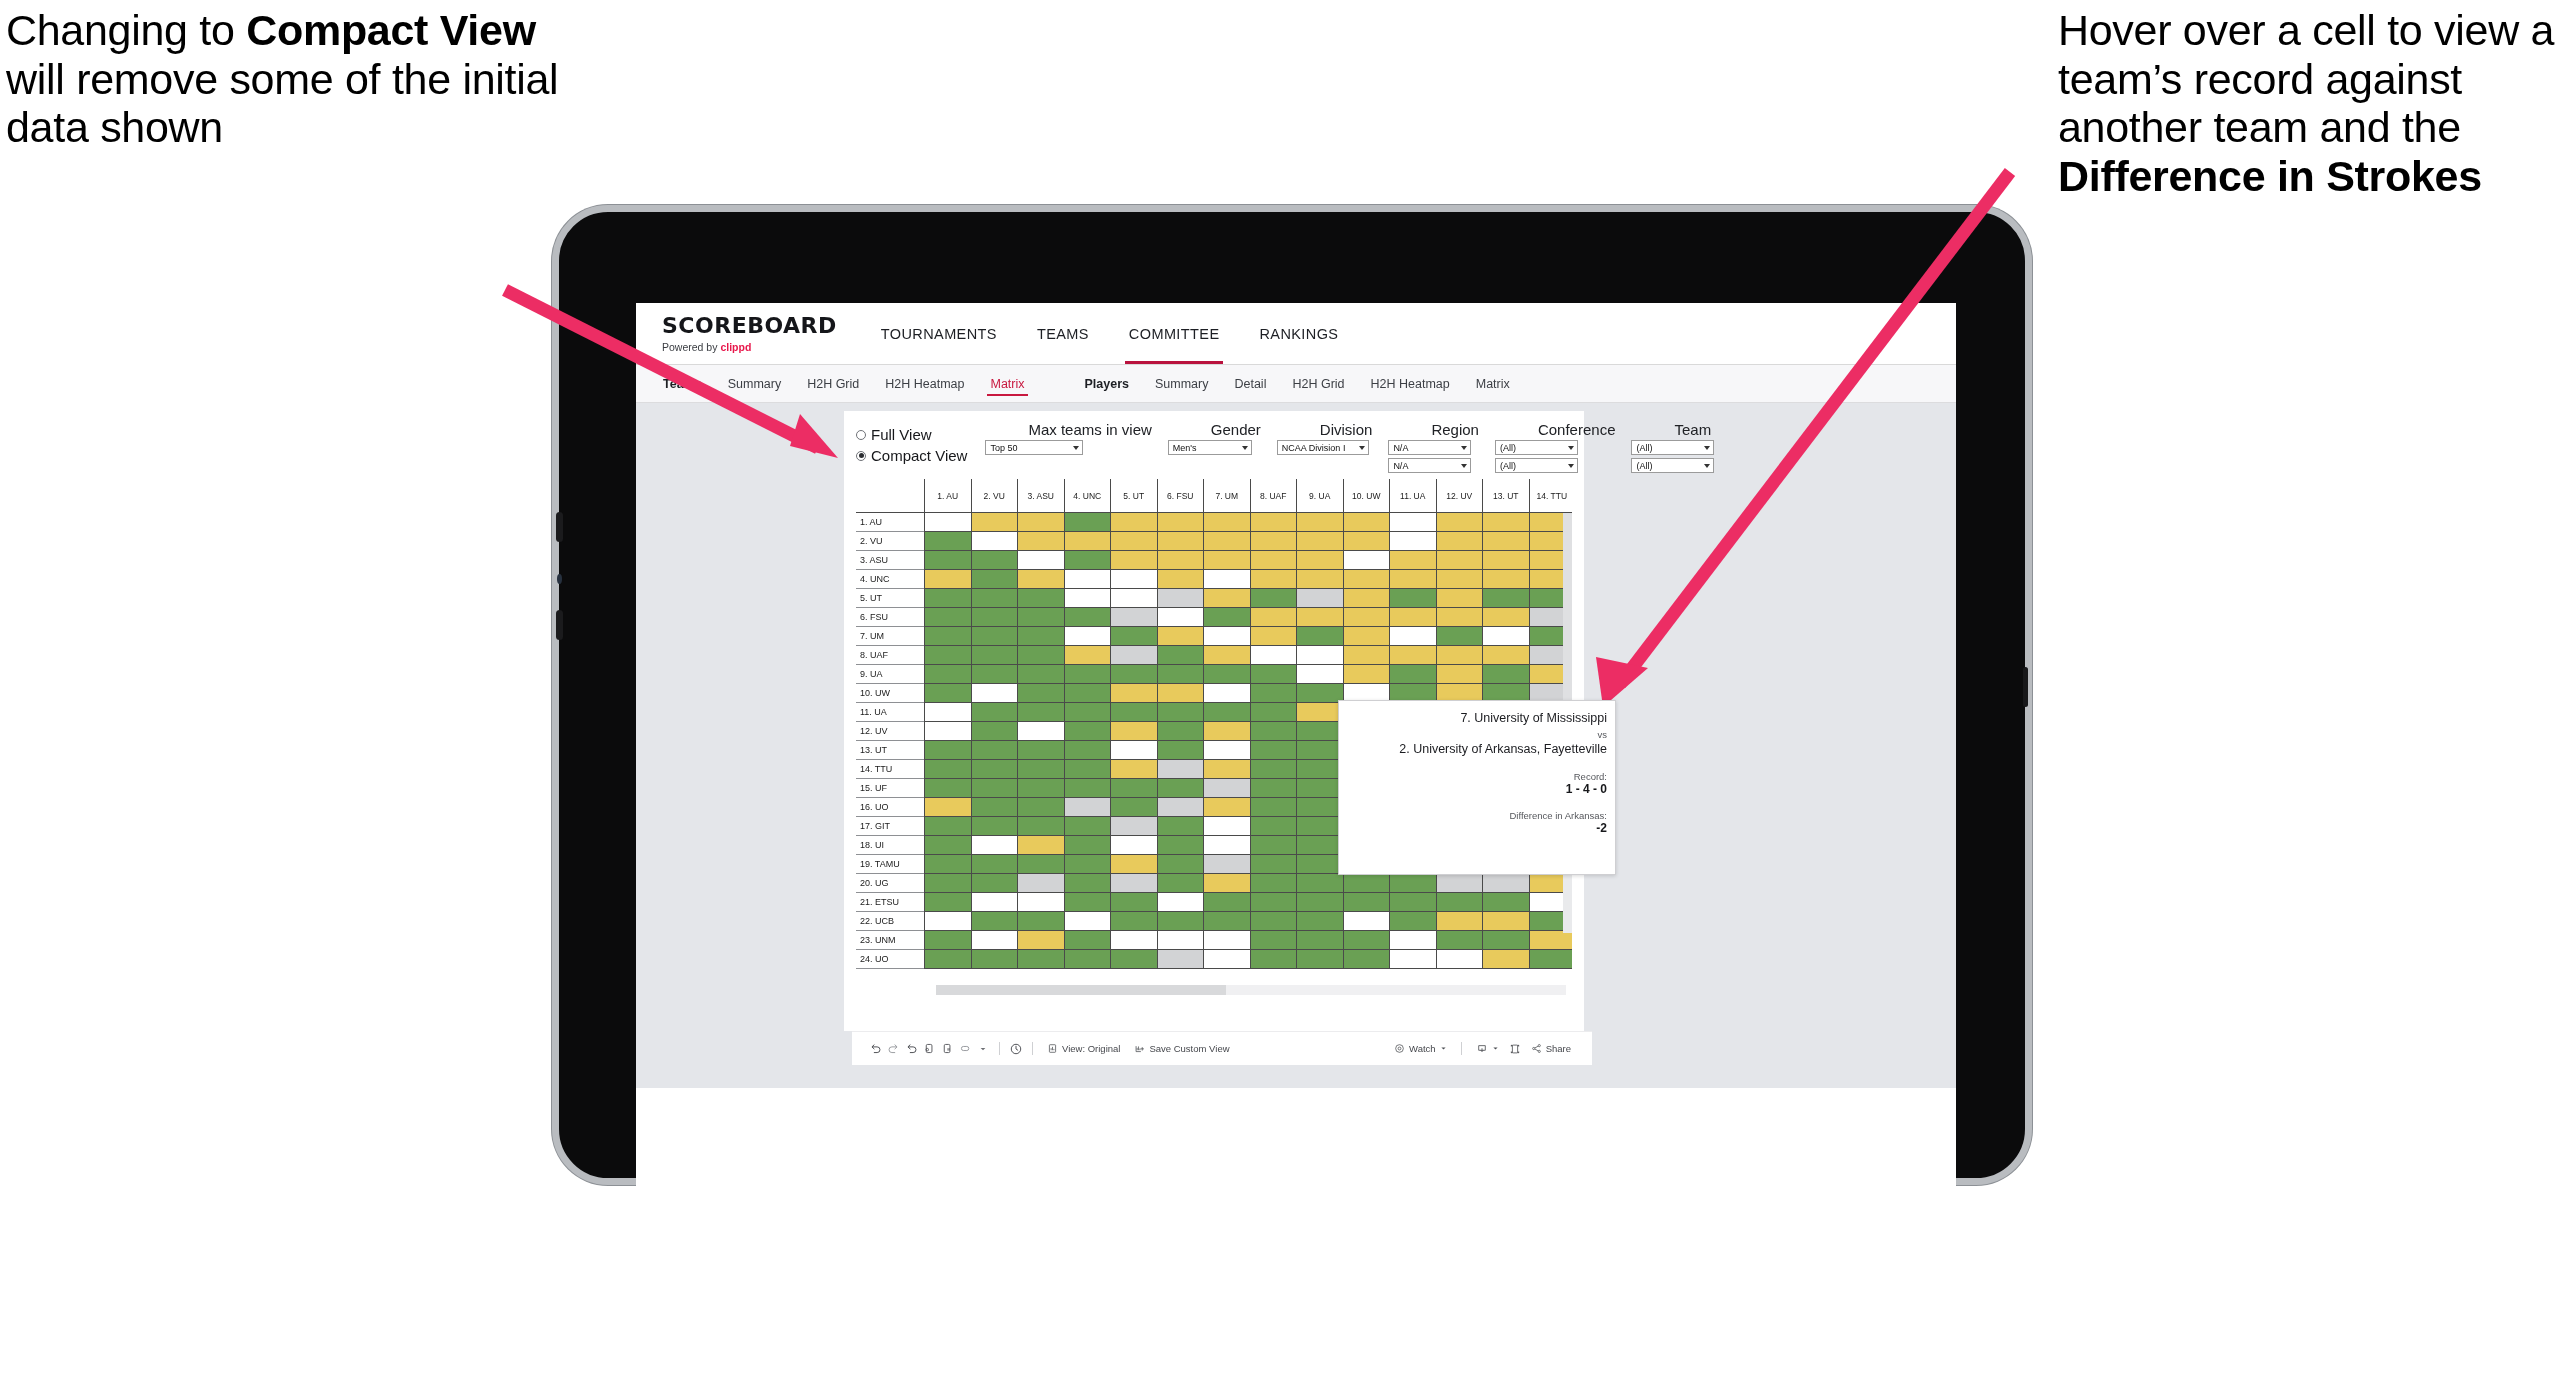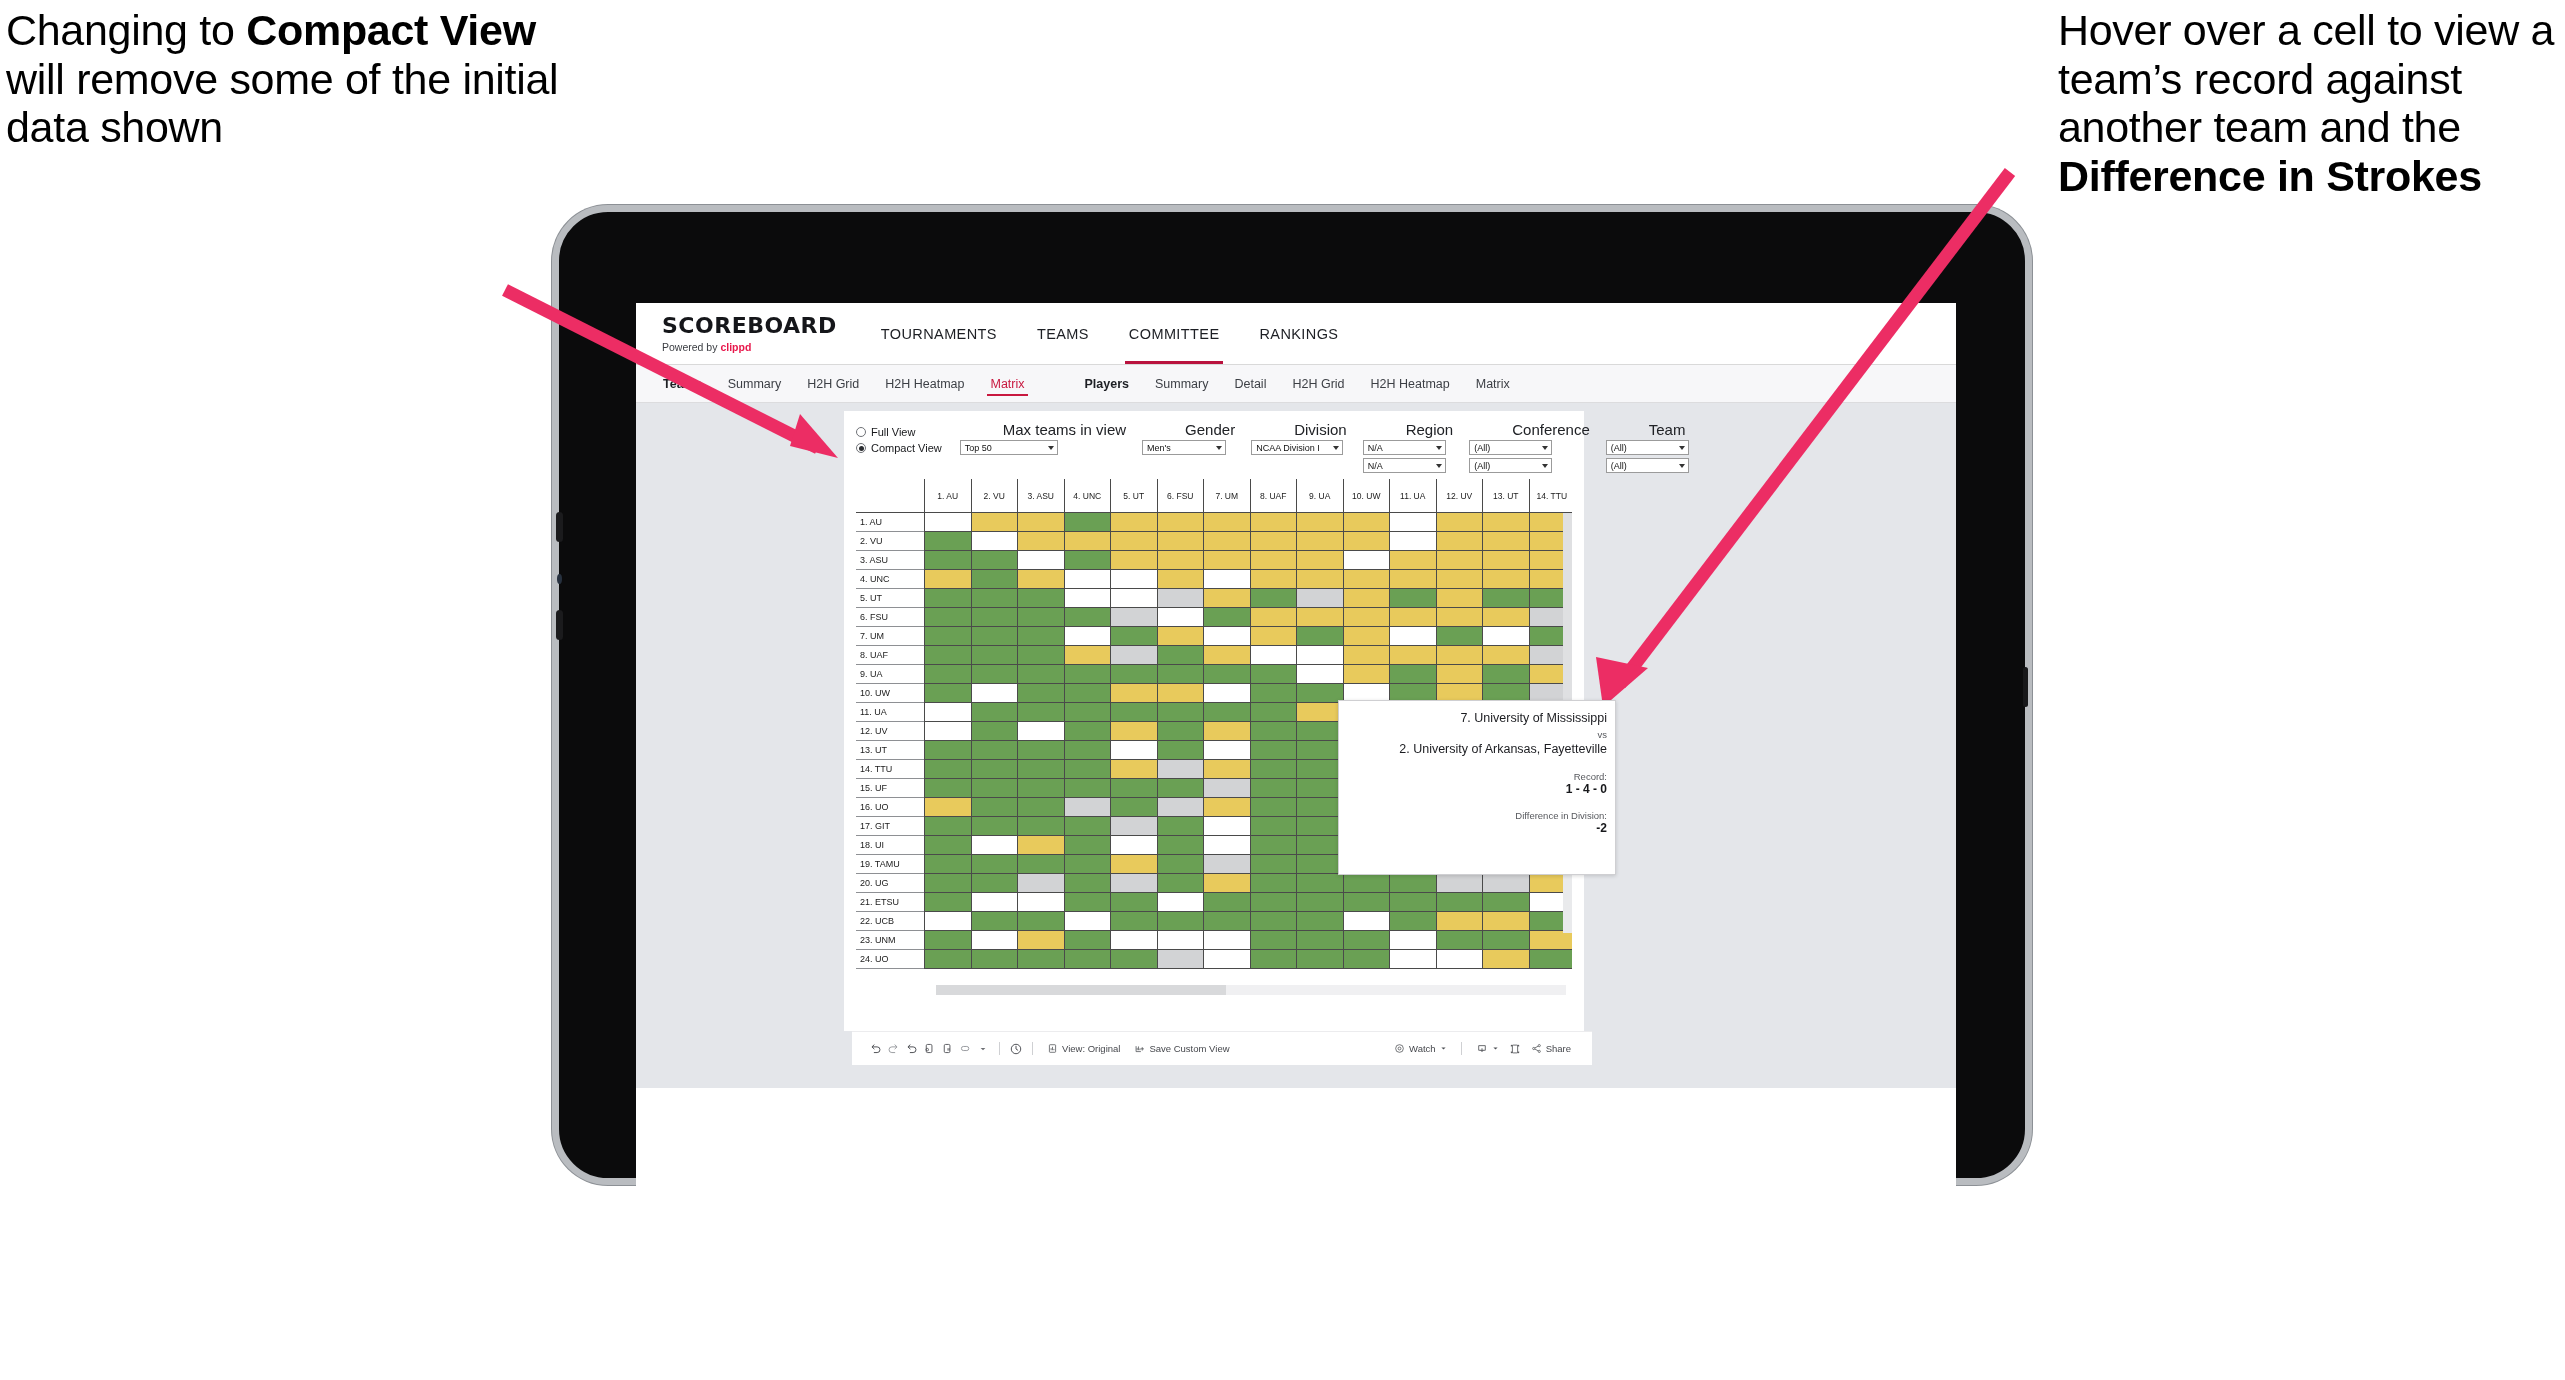--- a/index.html
+++ b/index.html
@@ -114,21 +114,21 @@
   .w-region{ width:83px; }   .w-conf{ width:83px; }   .w-team{ width:83px; }
 
   
   #viewmode { margin-right:18px; padding-top:5px; }
   .radio-row { display:flex; align-items:center; gap:5px; margin-bottom:4px; cursor:pointer; }
   .radio {
     width:10px; height:10px; border-radius:50%; border:1px solid #6f7277; background:#fff;
     display:flex; align-items:center; justify-content:center; flex:none;
   }
   .radio.on::after { content:""; width:5px; height:5px; border-radius:50%; background:#2b2d31; }
-  .radio-label { font-size:11px; color:#17181b; white-space:nowrap; }
+  .radio-label { font-size:15px; color:#17181b; white-space:nowrap; }
 
   
   #matrix-wrap { position:absolute; left:12px; top:68px; width:716px; height:500px; }
   #mhead { display:flex; height:34px; }
   #mhead .corner { width:68px; flex:none; border-bottom:1px solid #4a4a4a; }
   #mhead .hcells { display:flex; flex:1; overflow:hidden; }
   .hcell {
     width:46.5px; flex:none; font-size:8.5px; color:#1a1a1a;
     display:flex; align-items:center; justify-content:center;
     border-left:1px solid #4a4a4a; border-bottom:1px solid #4a4a4a;
@@ -858,21 +858,21 @@
       </div>
     </div>
   </div>
 
   <div id="tooltip">
     <div class="tt-team">7. University of Mississippi</div>
     <div class="tt-vs">vs</div>
     <div class="tt-team">2. University of Arkansas, Fayetteville</div>
     <div class="tt-lab">Record:</div>
     <div class="tt-val">1 - 4 - 0</div>
-    <div class="tt-lab2">Difference in Division:</div>
+    <div class="tt-lab2">Difference in Arkansas:</div>
     <div class="tt-val">-2</div>
   </div>
 
   <svg class="arrow-svg">
     <g>
       <line x1="505" y1="290" x2="818" y2="448" stroke="#ec2d64" stroke-width="13"></line>
       <polygon points="838,458 790,446 800,414" fill="#ec2d64"></polygon>
     </g>
     <g>
       <line x1="2010" y1="172" x2="1620" y2="684" stroke="#ec2d64" stroke-width="13"></line>

